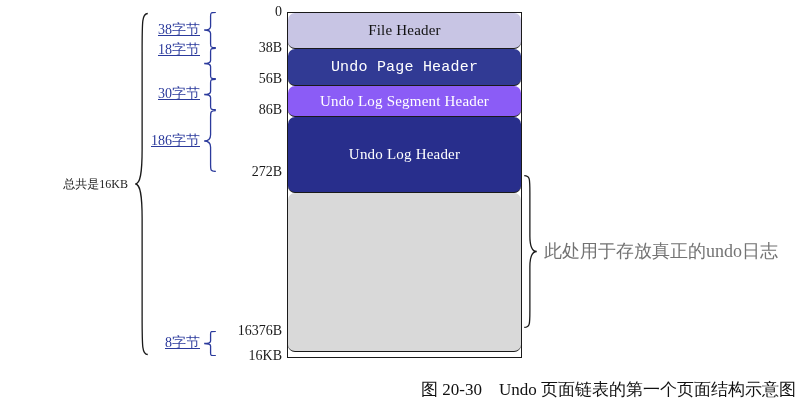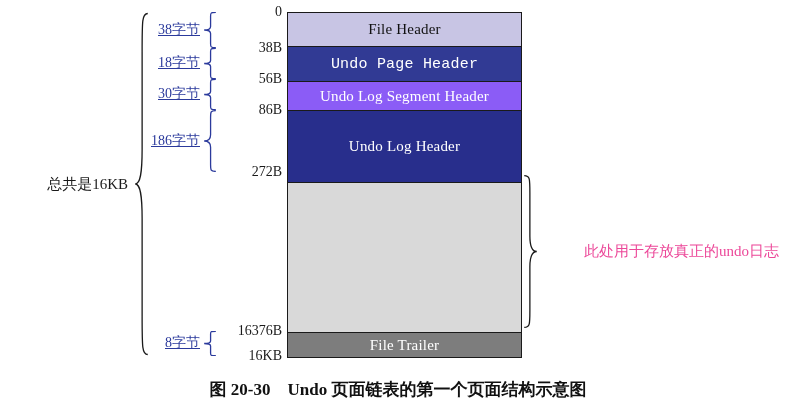--- a/index.html
+++ b/index.html
@@ -25,75 +25,74 @@
     font-size:14px;
     color:#2b3a9c;
     white-space:nowrap;
     text-decoration:underline;
   }
   .total-label{
     position:absolute;
     right:668px;
     top:184px;
     transform:translateY(-50%);
-    font-size:15px;
+    font-size:12px;
     color:#1a1a1a;
     white-space:nowrap;
   }
   .right-note{
     position:absolute;
     left:544px;
     top:251px;
     transform:translateY(-50%);
-    font-size:15px;
-    color:#ec4899;
+    font-size:18px;
+    color:#737373;
     white-space:nowrap;
-    margin-left:40px;
   }
   .blocks{
     position:absolute;
     left:287px;top:12px;
     width:233px;height:344px;
     border:1px solid #1a1a1a;
     display:flex;flex-direction:column;
   }
   .block{
     box-sizing:border-box;
     border-bottom:1px solid #1a1a1a;
     display:flex;align-items:center;justify-content:center;
     font-size:15px;
     letter-spacing:0.2px;
+    border-radius:7px;
   }
   .block.last{border-bottom:none;}
   .brace{position:absolute;}
   .brace path{fill:none;stroke-width:1.3;vector-effect:non-scaling-stroke;}
   .brace.small path{stroke:#2b3a9c;}
   .brace.big path, .brace.right path{stroke:#1a1a1a;}
   .caption{
     position:absolute;
     left:0;right:0;top:378px;
-    text-align:center;
+    text-align:right;
     font-size:17px;
     color:#111111;
     white-space:nowrap;
-    font-weight:bold;
   }
 </style>
 </head>
 <body>
 
 <div class="canvas">
 
   <div class="total-label">总共是16KB</div>
   <svg class="brace big" style="left:134px;top:10px;width:15px;height:348px" viewBox="0 0 12 100" preserveAspectRatio="none">
     <path d="M11 1 C6.5 1 6.5 3 6.5 12 L6.5 40 C6.5 47 5 50 1 50 C5 50 6.5 53 6.5 60 L6.5 88 C6.5 97 6.5 99 11 99"></path>
   </svg>
 
   <div class="size-label" style="top:30px">38字节</div>
-  <div class="size-label" style="top:63px">18字节</div>
+  <div class="size-label" style="top:50px">18字节</div>
   <div class="size-label" style="top:94px">30字节</div>
   <div class="size-label" style="top:141px">186字节</div>
   <div class="size-label" style="top:343px">8字节</div>
 
   <svg class="brace small" style="left:203px;top:12px;width:14px;height:36px" viewBox="0 0 12 100" preserveAspectRatio="none">
     <path d="M11 1 C6.5 1 6.5 3 6.5 12 L6.5 40 C6.5 47 5 50 1 50 C5 50 6.5 53 6.5 60 L6.5 88 C6.5 97 6.5 99 11 99"></path>
   </svg>
   <svg class="brace small" style="left:203px;top:48px;width:14px;height:31px" viewBox="0 0 12 100" preserveAspectRatio="none">
     <path d="M11 1 C6.5 1 6.5 3 6.5 12 L6.5 40 C6.5 47 5 50 1 50 C5 50 6.5 53 6.5 60 L6.5 88 C6.5 97 6.5 99 11 99"></path>
   </svg>
@@ -114,21 +113,20 @@
   <div class="offset" style="top:172px">272B</div>
   <div class="offset" style="top:331px">16376B</div>
   <div class="offset" style="top:356px">16KB</div>
 
   <div class="blocks">
     <div class="block" style="height: 36px; background: rgb(200, 197, 228); color: rgb(17, 17, 17);">File Header</div>
     <div class="block" style="height: 37px; background: rgb(49, 58, 148); color: rgb(255, 255, 255); font-family: Liberation Mono, monospace;">Undo Page Header</div>
     <div class="block" style="height: 31px; background: #8b5cf6; color: rgb(255, 255, 255);">Undo Log Segment Header</div>
     <div class="block" style="height: 76px; background: rgb(40, 46, 140); color: rgb(255, 255, 255);">Undo Log Header</div>
     <div class="block" style="height: 159px; background: rgb(217, 217, 217); color: rgb(17, 17, 17);"></div>
-    <div class="block last" style="height: 25px; background: rgb(125, 125, 125); color: rgb(255, 255, 255);">File Trailer</div>
   </div>
 
   <svg class="brace right" style="left:523px;top:174px;width:15px;height:155px" viewBox="0 0 12 100" preserveAspectRatio="none">
     <path d="M1 1 C5.5 1 5.5 3 5.5 12 L5.5 40 C5.5 47 7 50 11 50 C7 50 5.5 53 5.5 60 L5.5 88 C5.5 97 5.5 99 1 99"></path>
   </svg>
   <div class="right-note">此处用于存放真正的undo日志</div>
 
   <div class="caption">图 20-30　Undo 页面链表的第一个页面结构示意图</div>
 
 </div>

